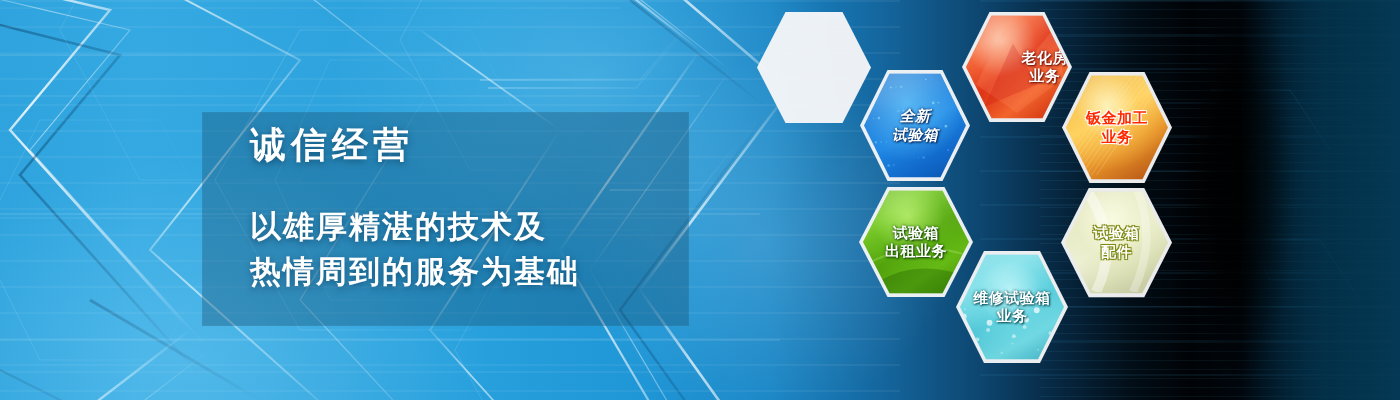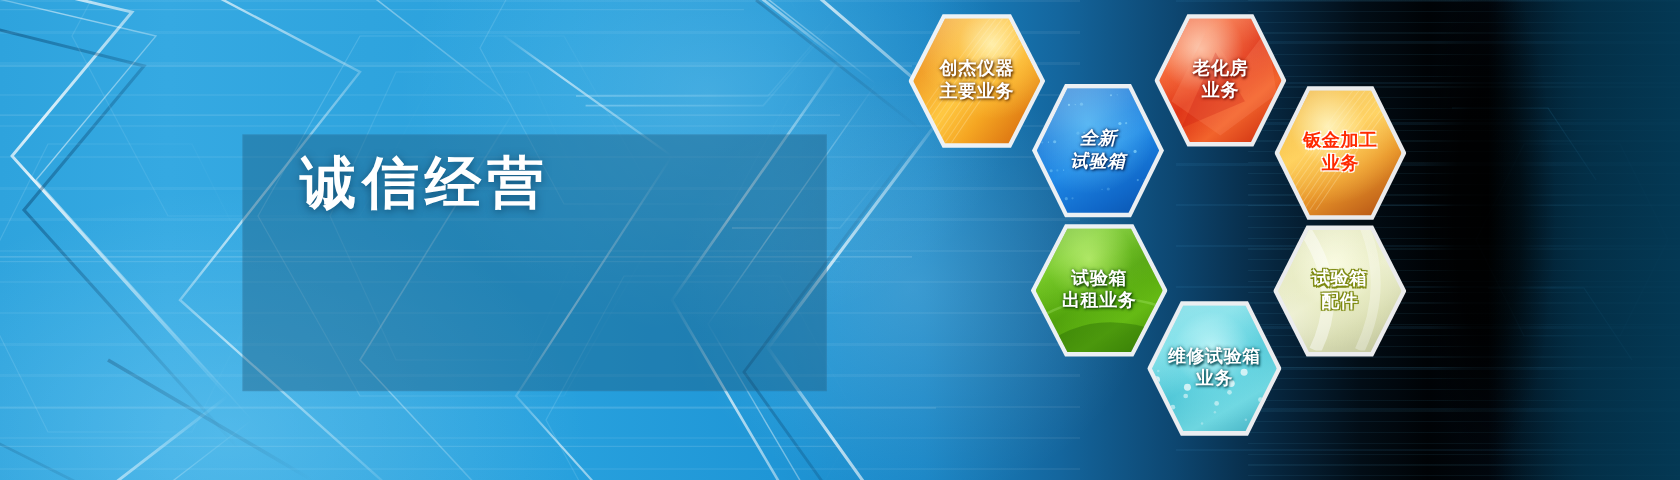--- a/index.html
+++ b/index.html
@@ -64,21 +64,21 @@
   .bg-svg{position:absolute;inset:0;}
 
   
   #text-panel{
     position:absolute;left:202px;top:112px;width:487px;height:214px;
     background:rgba(26,86,120,.40);
     box-shadow:inset 0 0 0 1px rgba(255,255,255,.03);
   }
   #headline{
     position:absolute;left:250px;top:124px;width:440px;
-    color:#ffffff;font-size:47px;font-weight:bold;letter-spacing:5px;
+    color:#ffffff;font-size:36px;font-weight:bold;letter-spacing:5px;
     line-height:1.18;
     text-shadow:0 2px 7px rgba(0,40,70,.55);
     white-space:nowrap;
   }
   .sub-line{
     position:absolute;left:250px;width:460px;
     color:#ffffff;font-size:31px;font-weight:bold;letter-spacing:2px;
     text-shadow:0 2px 6px rgba(0,40,70,.5);
     white-space:nowrap;
   }
@@ -119,20 +119,21 @@
   .fill-blue{
     background:
       radial-gradient(circle at 42% 30%, rgba(110,210,255,.65) 0%, rgba(40,140,230,0) 60%),
       linear-gradient(150deg,#0b5fc4 0%,#1272d6 28%,#1e86e4 52%,#1068c9 78%,#084fa8 100%);
     font-style: italic;
   }
   .fill-red{
     background:
       radial-gradient(circle at 34% 26%, rgba(255,215,190,.85) 0%, rgba(255,120,70,.35) 34%, rgba(220,40,20,0) 68%),
       linear-gradient(140deg,#e23a16 0%,#f05724 24%,#d9280f 48%,#f2642c 70%,#c52208 100%);
+    justify-content: flex-end;
   }
   .fill-gold{
     background:
       radial-gradient(circle at 40% 30%, rgba(255,245,190,.9) 0%, rgba(255,205,90,.5) 32%, rgba(230,140,20,0) 66%),
       linear-gradient(150deg,#d8941a 0%,#f0b52c 20%,#ffd35c 40%,#e8952a 64%,#c3651a 86%,#a84a12 100%);
   }
   .fill-green{
     background:
       radial-gradient(circle at 42% 26%, rgba(190,245,110,.75) 0%, rgba(110,200,30,.35) 36%, rgba(60,150,10,0) 70%),
       linear-gradient(145deg,#5aab12 0%,#6dc416 24%,#4d9c0a 50%,#64b813 72%,#3f8a06 100%);
@@ -244,41 +245,27 @@
   <div class="bg-bloom-b"></div>
   <div class="bg-bloom-c"></div>
   <div class="bg-scan2"></div>
   <div class="bg-scan"></div>
   <div class="bg-dark-core"></div>
   <div class="bg-teal-glow"></div>
 
   <div id="text-panel"></div>
 
   <div id="headline">诚信经营</div>
+  <div id="sub1" class="sub-line">以雄厚精湛的技术及</div>
+  <div id="sub2" class="sub-line">热情周到的服务为基础</div>
 
   <div id="hex-cluster"></div>
 
 <div class="hex" style="left: 757px; top: 9px; width: 114px; height: 117px;">
       <div class="hex-outer"></div>
-      <div class="hex-inner fill-orange">
-        <svg class="streaks" viewBox="0 0 100 100" preserveAspectRatio="none">
-          <path d="M-10 100 Q 30 40 70 -10" stroke="rgba(255,245,205,0.18)" stroke-width="0.9" fill="none"></path>
-          <path d="M-5 100 Q 35 40 75 -10" stroke="rgba(255,245,205,0.22)" stroke-width="0.9" fill="none"></path>
-          <path d="M0 100 Q 40 40 80 -10" stroke="rgba(255,245,205,0.26)" stroke-width="0.9" fill="none"></path>
-          <path d="M5 100 Q 45 40 85 -10" stroke="rgba(255,245,205,0.18)" stroke-width="0.9" fill="none"></path>
-          <path d="M10 100 Q 50 40 90 -10" stroke="rgba(255,245,205,0.22)" stroke-width="0.9" fill="none"></path>
-          <path d="M15 100 Q 55 40 95 -10" stroke="rgba(255,245,205,0.26)" stroke-width="0.9" fill="none"></path>
-          <path d="M20 100 Q 60 40 100 -10" stroke="rgba(255,245,205,0.18)" stroke-width="0.9" fill="none"></path>
-          <path d="M25 100 Q 65 40 105 -10" stroke="rgba(255,245,205,0.22)" stroke-width="0.9" fill="none"></path>
-          <path d="M30 100 Q 70 40 110 -10" stroke="rgba(255,245,205,0.26)" stroke-width="0.9" fill="none"></path>
-        </svg>
-        <div class="sheen"></div>
-        <div class="hex-label lbl-white">创杰仪器
-主要业务</div>
-      </div>
     </div>
     <div class="hex" style="left: 860px; top: 67px; width: 110px; height: 117px;">
       <div class="hex-outer"></div>
       <div class="hex-inner fill-blue">
         <svg class="streaks" viewBox="0 0 100 100" preserveAspectRatio="none">
           <circle cx="0.0" cy="0.0" r="0.5" fill="rgba(150,225,255,0.25"></circle>
           <circle cx="7.3" cy="23.1" r="0.9" fill="rgba(150,225,255,0.37"></circle>
           <circle cx="14.6" cy="46.2" r="1.3" fill="rgba(150,225,255,0.49"></circle>
           <circle cx="21.9" cy="69.3" r="0.5" fill="rgba(150,225,255,0.61"></circle>
           <circle cx="29.2" cy="92.4" r="0.9" fill="rgba(150,225,255,0.25"></circle>

